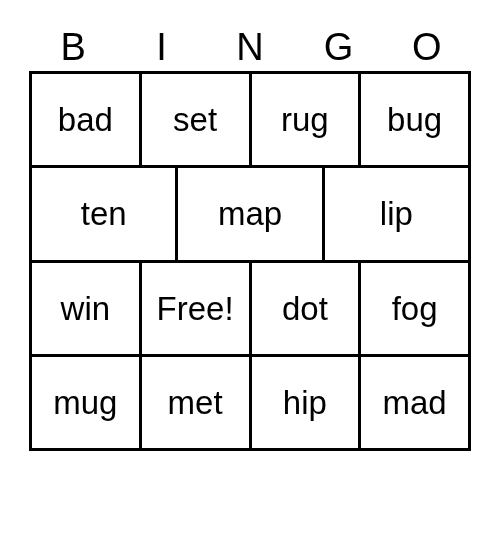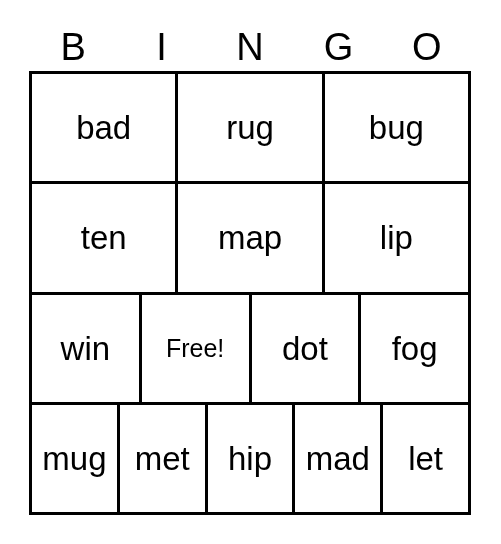--- a/index.html
+++ b/index.html
@@ -44,21 +44,21 @@
     color: #000000;
     user-select: none;
   }
 
   
   #grid {
     position: absolute;
     left: 29px;
     top: 71px;
     width: 442px;
-    height: 444px;
+    height: 380px;
     box-sizing: border-box;
     border-top: 3px solid #000000;
     border-left: 3px solid #000000;
     display: flex;
     flex-direction: column;
     background: #ffffff;
   }
   .grid-row {
     flex: 1 1 0;
     display: flex;
@@ -76,41 +76,44 @@
     overflow: hidden;
   }
   .cell-text {
     font-size: 33px;
     line-height: 1;
     color: #000000;
     white-space: nowrap;
     user-select: none;
   }
   .cell-free .cell-text {
-    font-size: 25px;
+    font-size: 33px;
   }
 </style>
 </head>
 <body>
 
 <div id="card">
 
   <div id="header-row">
     <div class="header-letter">B</div>
     <div class="header-letter">I</div>
     <div class="header-letter">N</div>
     <div class="header-letter">G</div>
     <div class="header-letter">O</div>
   </div>
 
   <div id="grid">
 
     <div class="grid-row">
       <div class="grid-cell">
           <span class="cell-text">bad</span>
+        </div>
+      <div class="grid-cell">
+          <span class="cell-text">set</span>
         </div>
       <div class="grid-cell">
           <span class="cell-text">rug</span>
         </div>
       <div class="grid-cell">
           <span class="cell-text">bug</span>
         </div>
     </div>
 
     <div class="grid-row">
@@ -146,20 +149,17 @@
         </div>
       <div class="grid-cell">
           <span class="cell-text">met</span>
         </div>
       <div class="grid-cell">
           <span class="cell-text">hip</span>
         </div>
       <div class="grid-cell">
           <span class="cell-text">mad</span>
         </div>
-      <div class="grid-cell">
-          <span class="cell-text">let</span>
-        </div>
     </div>
 
 
   </div>
 </div>
 
 </body></html>

